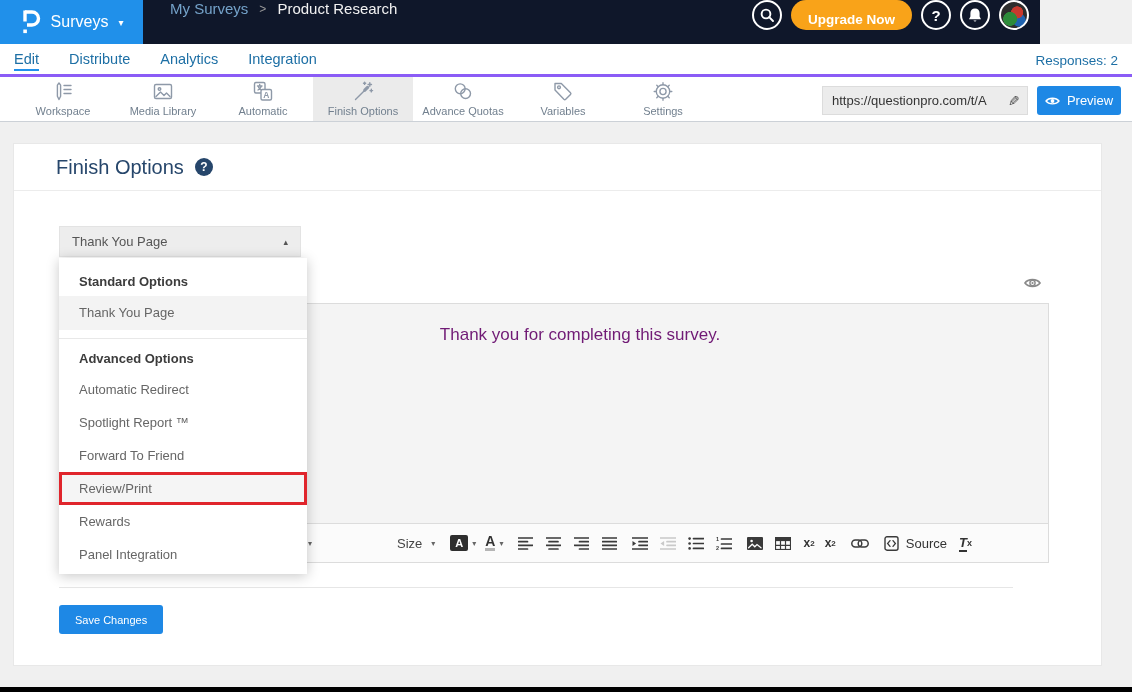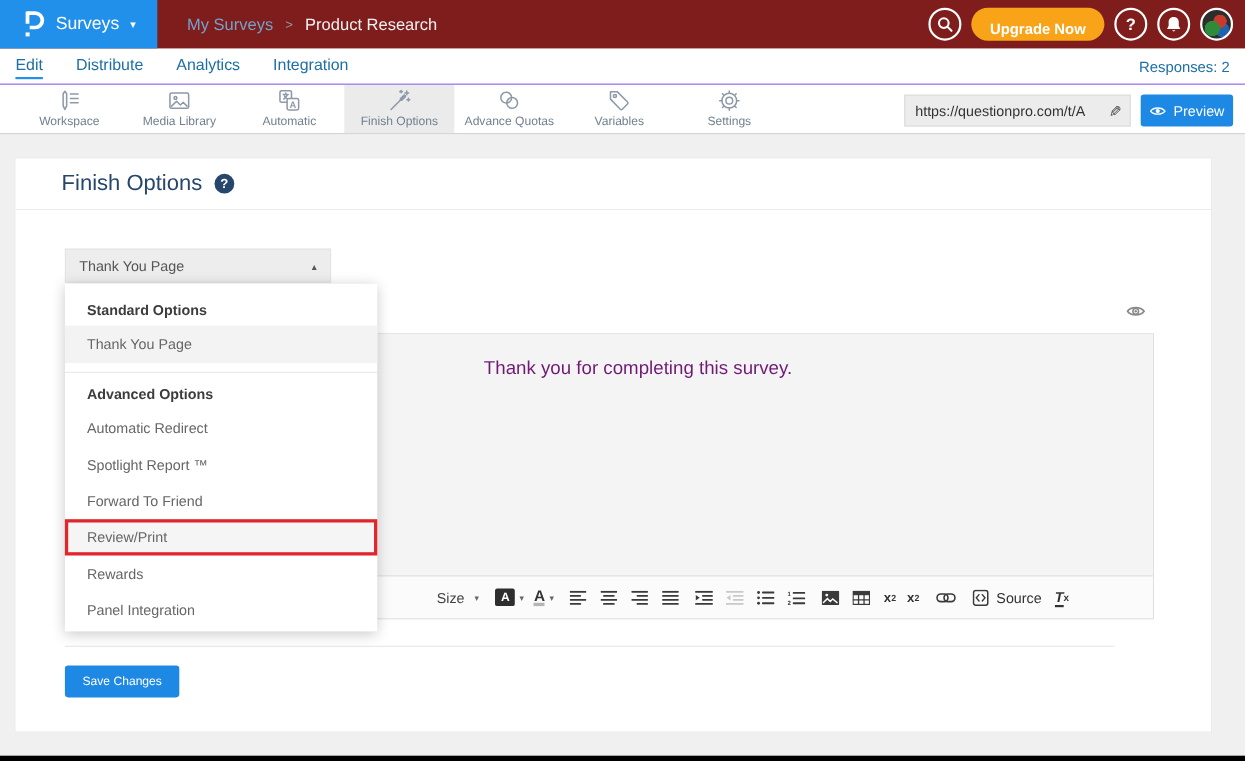--- a/index.html
+++ b/index.html
@@ -1,39 +1,39 @@
 <!DOCTYPE html>
 <html><head>
 <meta charset="utf-8">
 <style>
   * { margin:0; padding:0; box-sizing:border-box; }
   html,body { width:1132px; height:692px; overflow:hidden; }
   body { font-family:"Liberation Sans", sans-serif; background:#f0f0f0; position:relative; color:#555; }
   svg { display:block; }
 
   
-  .topbar { position:absolute; top:0; left:0; width:1132px; height:44px; background:#7f1d1d; display:flex; align-items:center; z-index:40; }
+  .topbar { position:absolute; top:0; left:0; width:1040px; height:44px; background:#0f172a; display:flex; align-items:flex-start; z-index:40; }
   .logo-area { width:143px; height:44px; background:#2090ea; display:flex; align-items:center; justify-content:center; gap:10px; cursor:pointer; }
   .logo-area .menu-label { color:#fff; font-size:16px; }
   .caret { font-size:10px; color:#fff; }
   .breadcrumb { display:flex; align-items:center; gap:11px; margin-left:27px; font-size:15px; }
   .bc-parent { color:#74a2c9; cursor:pointer; }
   .bc-sep { color:#9a9a9a; font-size:12px; }
   .bc-current { color:#f2f2f2; }
   .topbar-right { margin-left:auto; margin-right:11px; display:flex; align-items:center; gap:9px; }
   .circle-btn { width:30px; height:30px; border:2px solid #fff; border-radius:50%; background:transparent; display:flex; align-items:center; justify-content:center; cursor:pointer; color:#fff; font-weight:bold; font-size:15px; }
   .upgrade-btn { height:30px; padding:12px 17px; border:none; border-radius:15px; background:#f9a319; color:#fff; font-weight:bold; font-size:13.5px; cursor:pointer; font-family:Liberation Sans, sans-serif; }
   .avatar { width:30px; height:30px; border:2px solid #fff; border-radius:50%; cursor:pointer;
             background: radial-gradient(circle at 35% 65%, #2e8b3a 0 28%, transparent 30%),
                         radial-gradient(circle at 62% 40%, #c8392e 0 26%, transparent 28%),
                         radial-gradient(circle at 70% 70%, #1f63b0 0 24%, transparent 26%),
                         #2d2d2d; }
 
   
-  .tabrow { position:absolute; top:44px; left:0; width:1132px; height:33px; background:#fff; border-bottom:1px solid #8b5cf6; display:flex; align-items:center; padding-left:14px; gap:30px; z-index:35; }
+  .tabrow { position:absolute; top:44px; left:0; width:1132px; height:33px; background:#fff; border-bottom:3px solid #8b5cf6; display:flex; align-items:center; padding-left:14px; gap:30px; z-index:35; }
   .tab { font-size:14.5px; color:#1d6fa5; cursor:pointer; }
   .tab.active span { border-bottom:2px solid #2090ea; padding-bottom:2px; }
   .responses { position:absolute; right:14px; top:0; height:33px; display:flex; align-items:center; font-size:13.5px; color:#1d6fa5; }
 
   
   .icon-toolbar { position:absolute; top:77px; left:0; width:1132px; height:45px; background:#fff; border-bottom:1px solid #ccd1d7; display:flex; z-index:30; }
   .tool-item { width:100px; height:44px; display:flex; flex-direction:column; align-items:center; justify-content:center; gap:2px; cursor:pointer; }
   .tool-item:first-child { margin-left:13px; }
   .tool-item.active { background:#ebebeb; }
   .tool-item .ticon { height:22px; display:flex; align-items:flex-end; }
@@ -46,21 +46,21 @@
 
   
   .card { position:absolute; left:13px; top:143px; width:1089px; height:523px; background:#fff; border:1px solid #e8e8e8; }
   .card-title-row { height:47px; border-bottom:1px solid #ececec; display:flex; align-items:center; gap:11px; padding-left:42px; }
   .page-title { font-size:20px; color:#26466b; font-weight:500; }
   .help-badge { width:18px; height:18px; border-radius:50%; background:#26466b; color:#fff; font-size:12px; font-weight:bold; display:flex; align-items:center; justify-content:center; cursor:pointer; }
 
   
   .select-btn { position:absolute; left:45px; top:82px; width:242px; height:31px; background:#ededed; border:1px solid #e3e3e3; display:flex; align-items:center; padding:0 12px; font-size:13px; color:#555; cursor:pointer; }
   .select-btn .select-caret { margin-left:auto; font-size:9px; color:#555; }
-  .dropdown-panel { position:absolute; left:45px; top:114px; width:284px; background:#fff; box-shadow:0 2px 12px rgba(0,0,0,0.22); z-index:25; padding:10px 0 3px; }
+  .dropdown-panel { position:absolute; left:45px; top:114px; width:248px; background:#fff; box-shadow:0 2px 12px rgba(0,0,0,0.22); z-index:25; padding:10px 0 3px; }
   .dd-header { height:28px; line-height:28px; padding-left:20px; font-size:13px; font-weight:bold; color:#3c3c3c; }
   .dd-item { height:33px; line-height:33px; padding-left:20px; font-size:13px; color:#666; cursor:pointer; }
   .dd-item.selected { height:34px; line-height:34px; background:#f3f3f3; }
   .dd-divider { height:1px; background:#e8e8e8; margin:8px 0 6px; }
   .dd-item.highlighted { border:3px solid #e0252c; background:#f5f5f5; padding-left:17px; line-height:27px; }
 
   
   .content-eye { position:absolute; right:60px; top:133px; cursor:pointer; }
 
   

